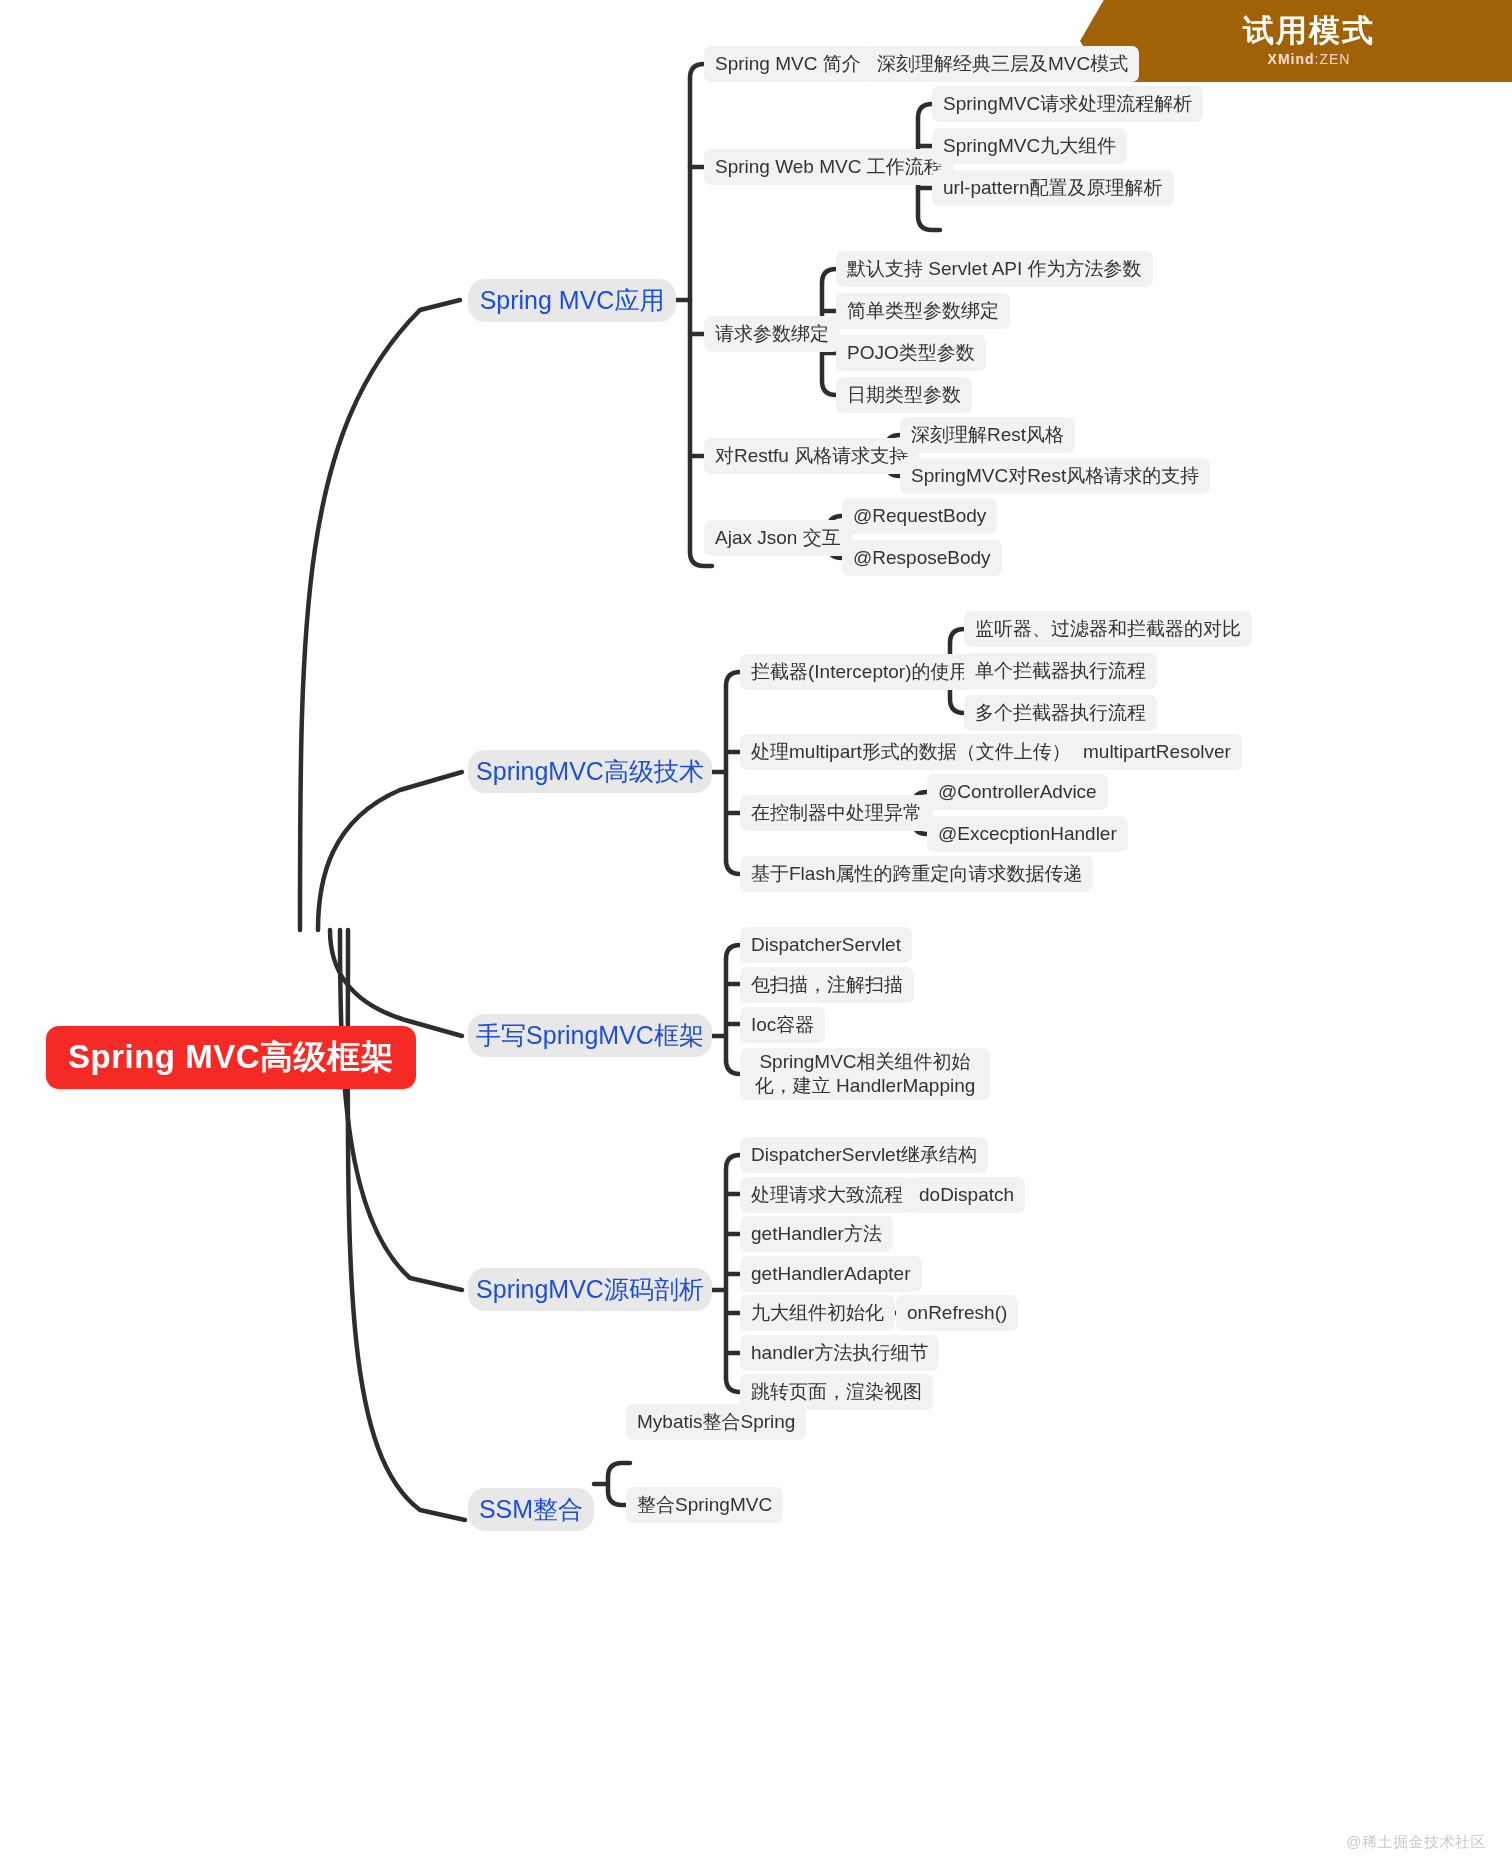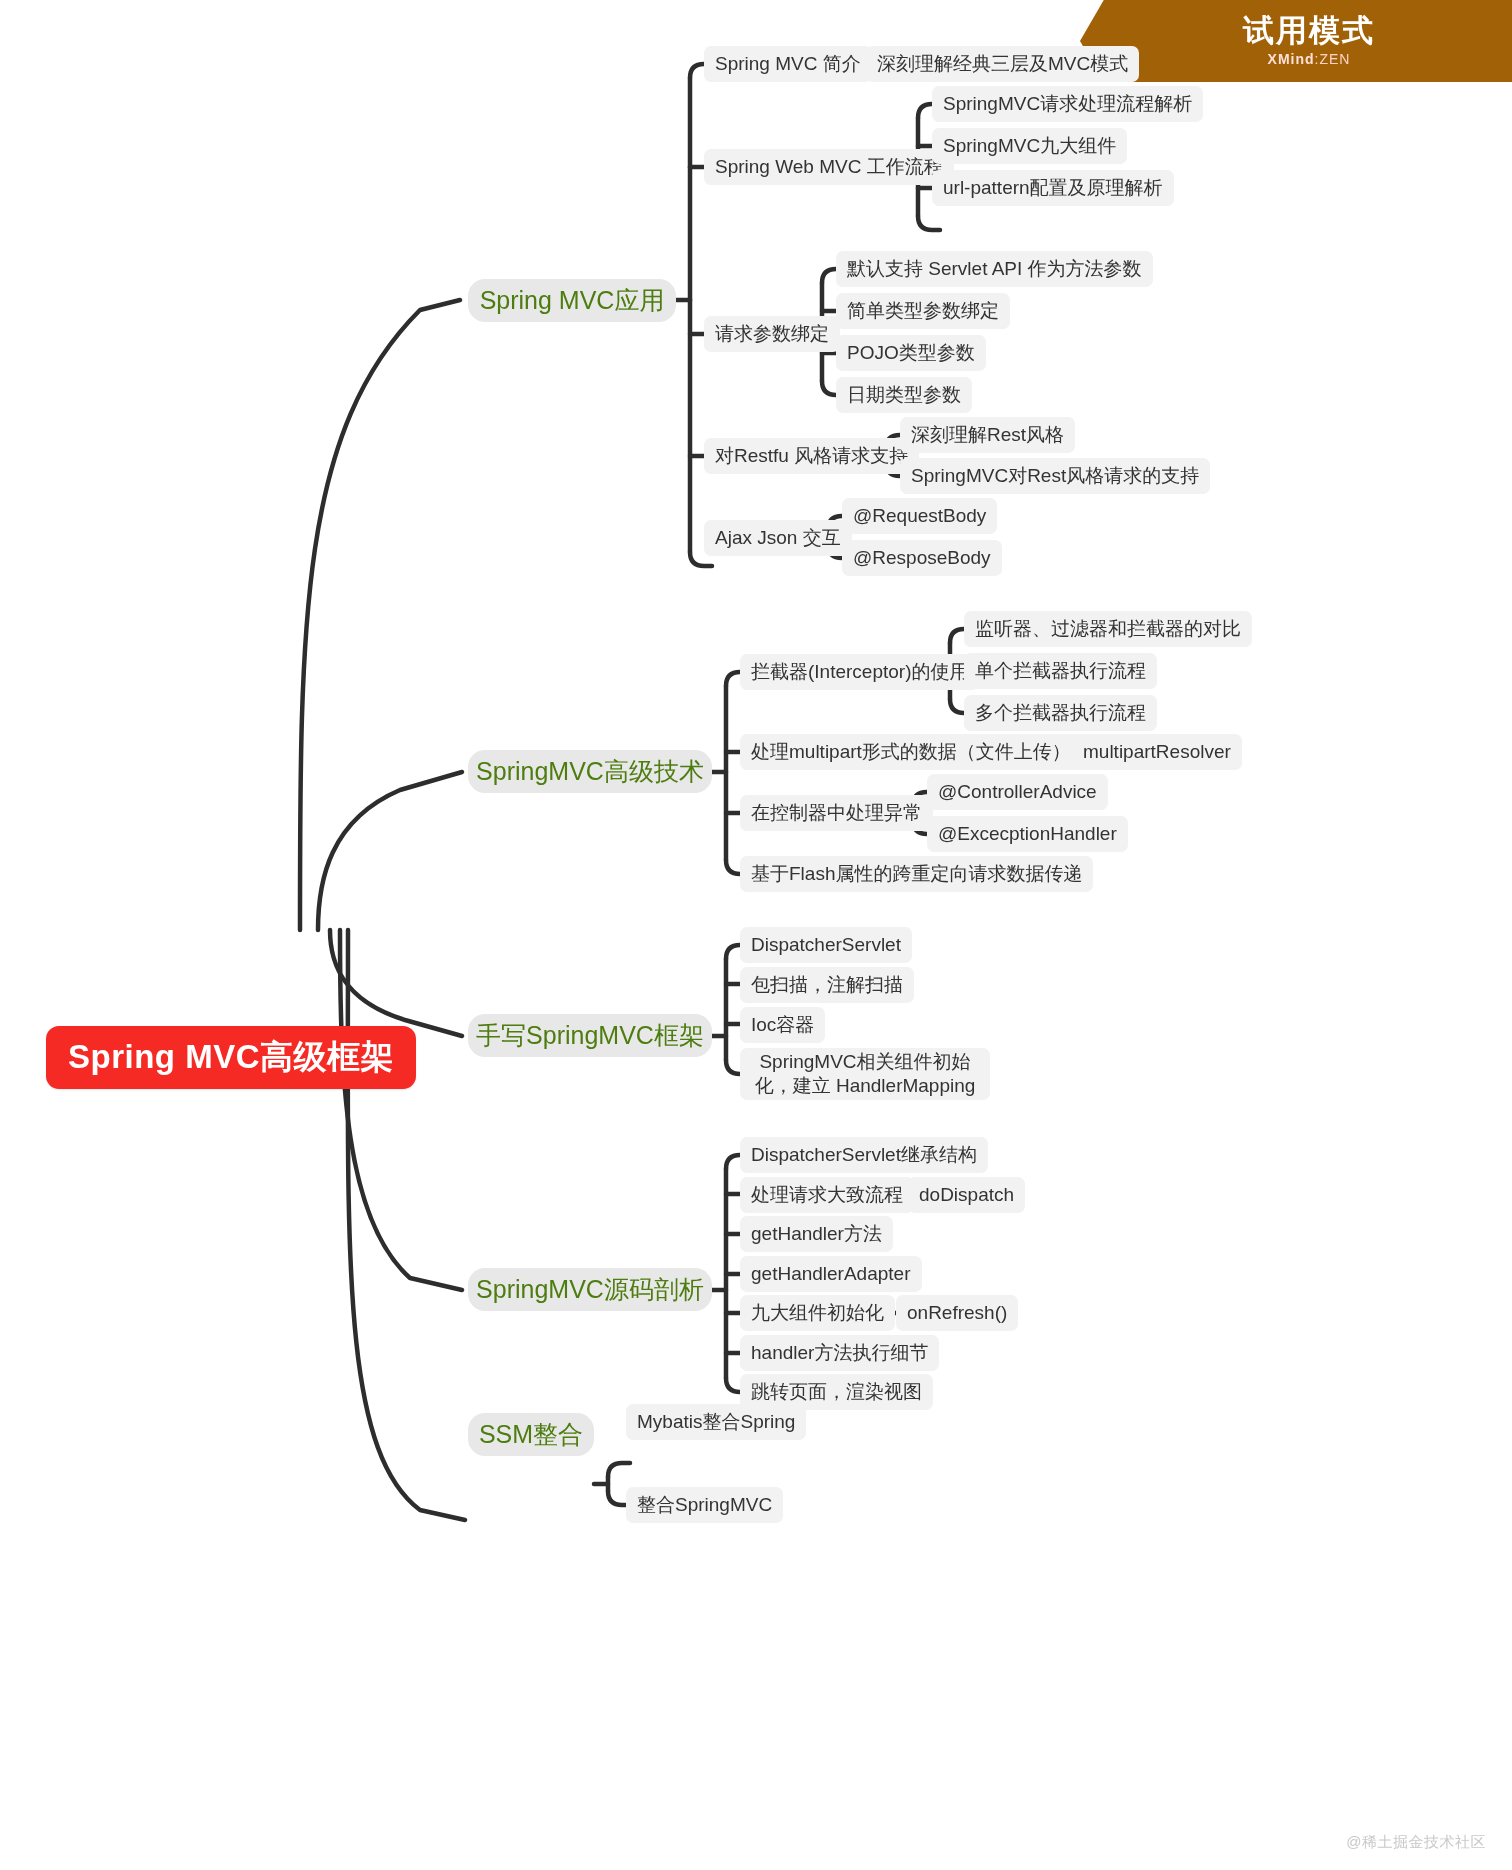--- a/index.html
+++ b/index.html
@@ -30,21 +30,21 @@
   .root{
     background:#f52a25;color:#ffffff;
     border-radius:13px;
     font-size:33px;font-weight:bold;
     display:flex;align-items:center;justify-content:center;
     letter-spacing:.5px;
     box-shadow:0 1px 2px rgba(0,0,0,.10);
   }
 
   .lvl2{
-    background:#e8e8e8;color:#4d7c0f;
+    background:#e8e8e8;color:#1d4ed8;
     border-radius:17px;
     font-size:25px;
     display:flex;align-items:center;justify-content:center;
     padding:0 22px;
   }
 
   .lvl3{
     background:#f2f2f2;color:#333333;
     border-radius:7px;
     font-size:19px;
@@ -225,20 +225,20 @@
   <div class="node lvl3" style="left:740px;top:1137px;height:36px;">DispatcherServlet继承结构</div>
   <div class="node lvl3" style="left:740px;top:1177px;height:36px;">处理请求大致流程</div>
   <div class="node lvl4" style="left:908px;top:1177px;height:36px;">doDispatch</div>
   <div class="node lvl3" style="left:740px;top:1216px;height:36px;">getHandler方法</div>
   <div class="node lvl3" style="left:740px;top:1256px;height:36px;">getHandlerAdapter</div>
   <div class="node lvl3" style="left:740px;top:1295px;height:36px;">九大组件初始化</div>
   <div class="node lvl4" style="left:896px;top:1295px;height:36px;">onRefresh()</div>
   <div class="node lvl3" style="left:740px;top:1335px;height:36px;">handler方法执行细节</div>
   <div class="node lvl3" style="left:740px;top:1374px;height:36px;">跳转页面，渲染视图</div>
 
-  <div class="node lvl2" style="left:468px;top:1413px;width:126px;height:43px;">SSM整合</div>
+  <div class="node lvl2" style="left:468px;top:1488px;width:126px;height:43px;">SSM整合</div>
 
   <div class="node lvl3" style="left:626px;top:1404px;height:36px;text-align:right;">Mybatis整合Spring</div>
   <div class="node lvl3" style="left:626px;top:1487px;height:36px;">整合SpringMVC</div>
 
   <div class="watermark">@稀土掘金技术社区</div>
 
 </div>
 
 </body></html>

